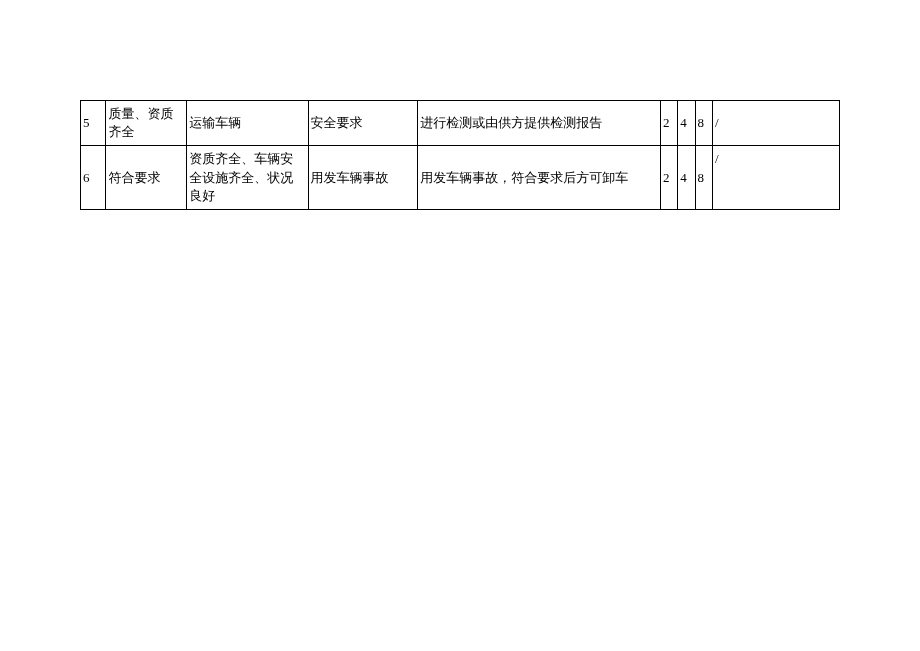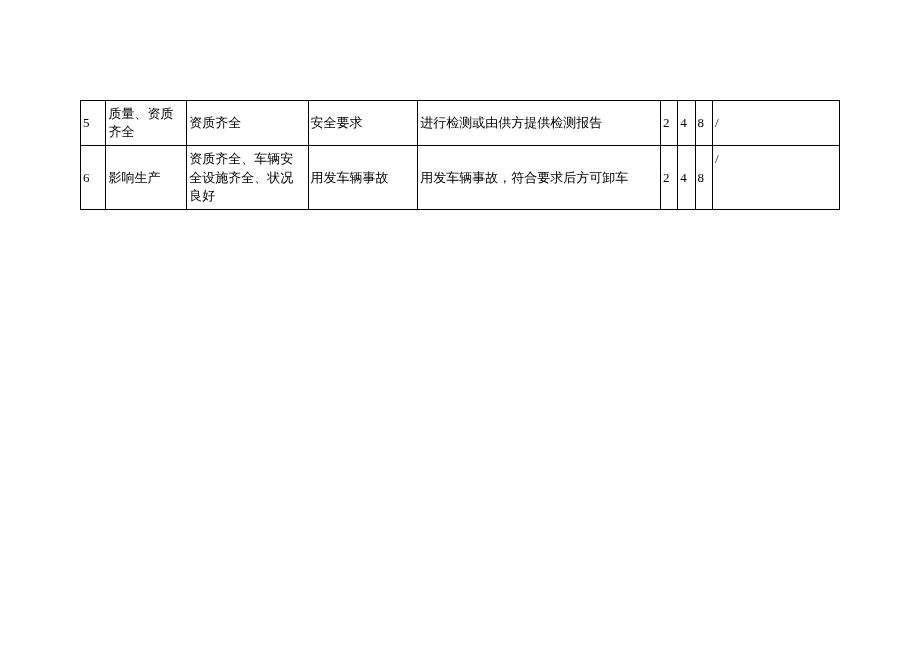--- a/index.html
+++ b/index.html
@@ -49,31 +49,31 @@
     <col class="col-measure">
     <col class="col-s1">
     <col class="col-s2">
     <col class="col-s3">
     <col class="col-result">
   </colgroup>
   <tbody>
     <tr>
       <td>5</td>
       <td>质量、资质齐全</td>
-      <td>资质齐全</td>
+      <td>运输车辆</td>
       <td>安全要求</td>
       <td>进行检测或由供方提供检测报告</td>
       <td>2</td>
       <td>4</td>
       <td>8</td>
       <td>/</td>
     </tr>
     <tr>
       <td>6</td>
-      <td>影响生产</td>
+      <td>符合要求</td>
       <td>资质齐全、车辆安全设施齐全、状况良好</td>
       <td>用发车辆事故</td>
       <td>用发车辆事故，符合要求后方可卸车</td>
       <td>2</td>
       <td>4</td>
       <td>8</td>
       <td style="vertical-align:top;">/</td>
     </tr>
   </tbody>
 </table>

